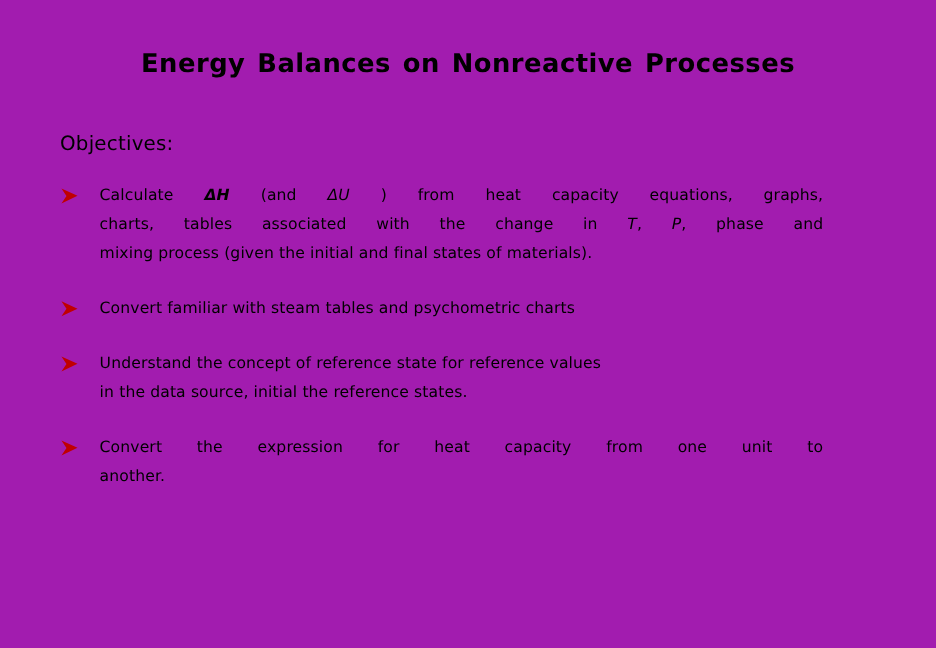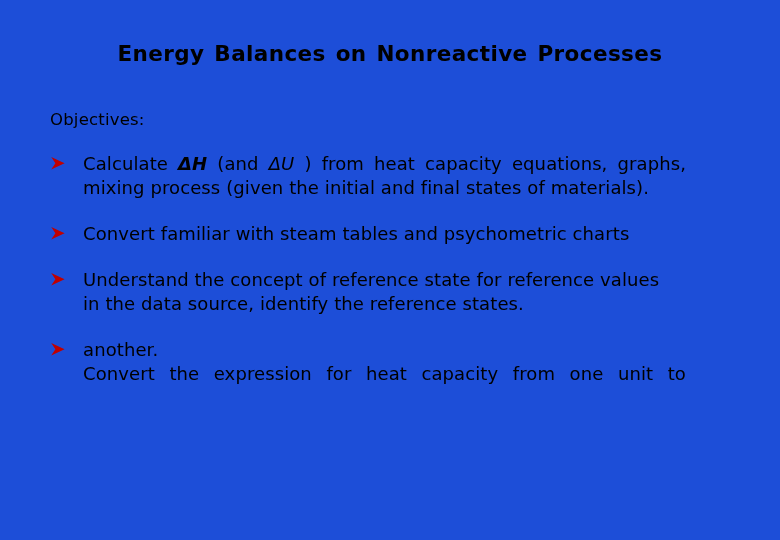--- a/index.html
+++ b/index.html
@@ -11,21 +11,21 @@
     height: 540px;
     background: #ffffff;
     font-family: "DejaVu Sans", sans-serif;
     overflow: hidden;
     position: relative;
   }
 
   .slide {
     position: absolute;
     inset: 0;
-    background: #1d4ed8;
+    background: #a21caf;
   }
 
   
   .slide-title {
     position: absolute;
     left: 0;
     right: 0;
     top: 41px;
     text-align: center;
     font-family: "DejaVu Sans", sans-serif;
@@ -70,21 +70,21 @@
     top: 4px;
     width: 20px;
     height: 18px;
     line-height: 0;
     color: #C00000;
   }
   .bullet-marker svg { display: block; }
 
   .bullet-text {
     font-family: "DejaVu Sans", sans-serif;
-    font-size: 18px;
+    font-size: 13px;
     line-height: 24px;
     color: #000000;
     text-align: justify;
     text-justify: inter-word;
     letter-spacing: 0.1px;
   }
   
   .bullet-text.justify-all > .line {
     display: block;
   }
@@ -117,20 +117,21 @@
 
   <div class="bullet-list">
       <div class="bullet-item">
         <span class="bullet-marker">
           <svg width="16" height="15" viewBox="0 0 16 15" xmlns="http://www.w3.org/2000/svg">
             <path d="M1.2 1.0 L14.6 7.2 L1.2 13.6 L5.4 7.3 Z" fill="#C00000"></path>
           </svg>
         </span>
         <div class="bullet-text justify-all">
           <span class="line stretch"><span>Calculate </span><span class="math-bold-italic">ΔH</span><span> (and </span><span class="math-italic">ΔU</span><span> ) from heat capacity equations, graphs,</span></span>
+          <span class="line stretch"><span>charts, tables associated with the change in </span><span class="math-italic">T</span><span>, </span><span class="math-italic">P</span><span>, phase and</span></span>
           <span class="line normal"><span>mixing process (given the initial and final states of materials).</span></span>
         </div>
       </div>
       <div class="bullet-item">
         <span class="bullet-marker">
           <svg width="16" height="15" viewBox="0 0 16 15" xmlns="http://www.w3.org/2000/svg">
             <path d="M1.2 1.0 L14.6 7.2 L1.2 13.6 L5.4 7.3 Z" fill="#C00000"></path>
           </svg>
         </span>
         <div class="bullet-text justify-all">
@@ -138,29 +139,29 @@
         </div>
       </div>
       <div class="bullet-item">
         <span class="bullet-marker">
           <svg width="16" height="15" viewBox="0 0 16 15" xmlns="http://www.w3.org/2000/svg">
             <path d="M1.2 1.0 L14.6 7.2 L1.2 13.6 L5.4 7.3 Z" fill="#C00000"></path>
           </svg>
         </span>
         <div class="bullet-text justify-all">
           <span class="line normal"><span>Understand the concept of reference state for reference values</span></span>
-          <span class="line normal"><span>in the data source, identify the reference states.</span></span>
+          <span class="line normal"><span>in the data source, initial the reference states.</span></span>
         </div>
       </div>
       <div class="bullet-item">
         <span class="bullet-marker">
           <svg width="16" height="15" viewBox="0 0 16 15" xmlns="http://www.w3.org/2000/svg">
             <path d="M1.2 1.0 L14.6 7.2 L1.2 13.6 L5.4 7.3 Z" fill="#C00000"></path>
           </svg>
         </span>
         <div class="bullet-text justify-all">
+          <span class="line stretch"><span>Convert the expression for heat capacity from one unit to</span></span>
           <span class="line normal"><span>another.</span></span>
-          <span class="line stretch"><span>Convert the expression for heat capacity from one unit to</span></span>
         </div>
       </div>
     </div>
 
 </div>
 
 </body></html>

